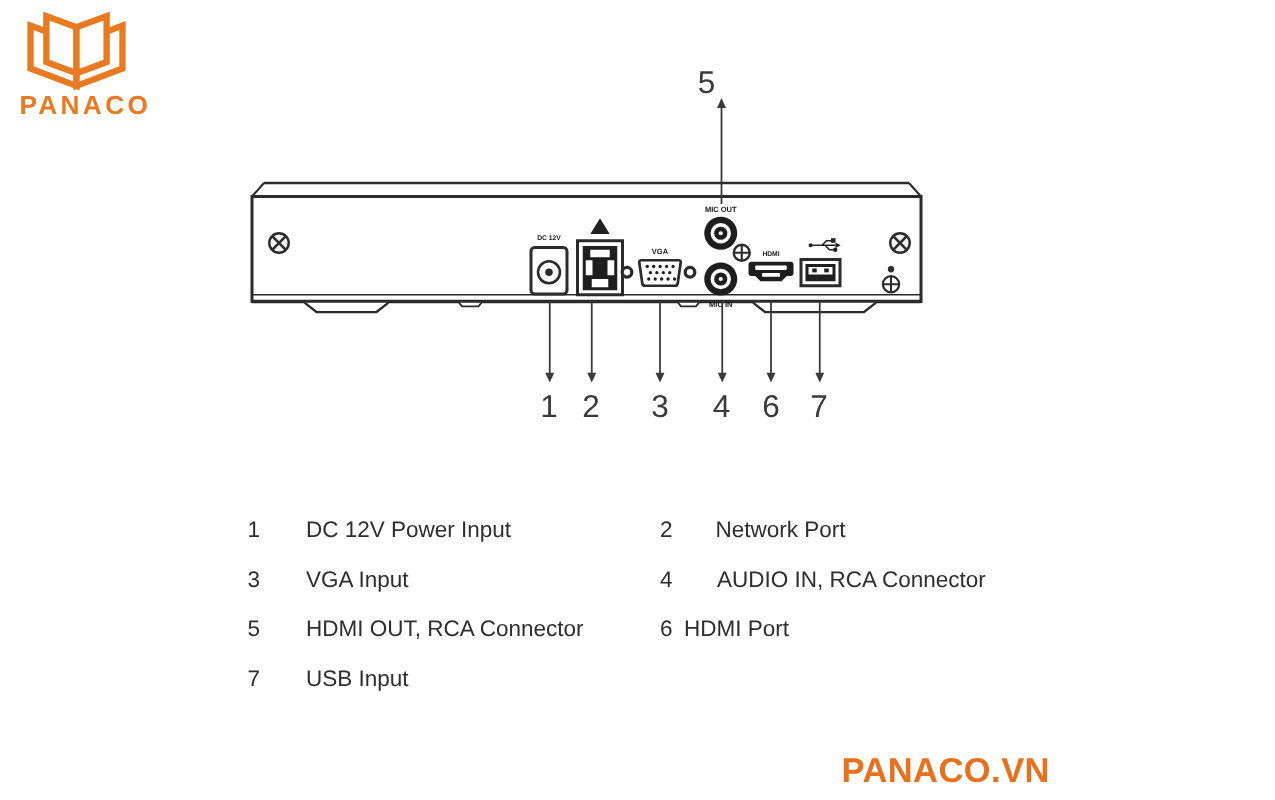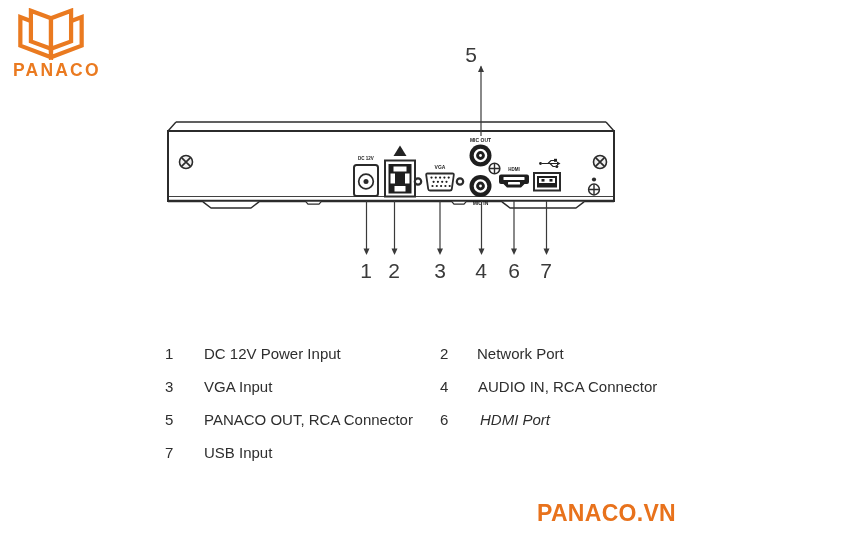--- a/index.html
+++ b/index.html
@@ -11,21 +11,21 @@
   #logo .logo-text{position:absolute;left:1px;top:52px;font-size:17.5px;font-weight:700;
         letter-spacing:2.2px;color:#EA7A20;}
   
   #diagram{position:absolute;left:0;top:0;width:850px;height:335px;}
   text.pt{font:700 5px "Liberation Sans",sans-serif;fill:#1c1c1c;text-anchor:middle;}
   text.pt-xs{font:700 4.5px "Liberation Sans",sans-serif;fill:#1c1c1c;text-anchor:middle;}
   text.cnum{font:400 21px "Liberation Sans",sans-serif;fill:#3a3a3a;text-anchor:middle;}
   
   .lg{position:absolute;font-size:15px;color:#2e2e2e;white-space:nowrap;line-height:18px;}
   
-  #footer-site{position:absolute;right:38px;top:500px;font-size:23px;font-weight:700;
+  #footer-site{position:absolute;right:14px;top:500px;font-size:23px;font-weight:700;
         color:#E8721C;letter-spacing:0.3px;}
 </style>
 </head>
 <body>
 
 <div id="page">
 
   <div id="logo">
     <svg width="74" height="52" viewBox="0 0 70 48">
       <g fill="#ffffff" stroke="#EA7A20" stroke-width="4" stroke-linejoin="miter">
@@ -180,23 +180,23 @@
     <span class="lg" style="left:204px;top:345px;">DC 12V Power Input</span>
     <span class="lg" style="left:440px;top:345px;">2</span>
     <span class="lg" style="left:477px;top:345px;">Network Port</span>
 
     <span class="lg" style="left:165px;top:378px;">3</span>
     <span class="lg" style="left:204px;top:378px;">VGA Input</span>
     <span class="lg" style="left:440px;top:378px;">4</span>
     <span class="lg" style="left:478px;top:378px;text-align:center;">AUDIO IN, RCA Connector</span>
 
     <span class="lg" style="left:165px;top:411px;">5</span>
-    <span class="lg" style="left:204px;top:411px;">PANACO OUT, RCA Connector</span>
+    <span class="lg" style="left:204px;top:411px;">HDMI OUT, RCA Connector</span>
     <span class="lg" style="left:440px;top:411px;">6</span>
-    <span class="lg" style="left:480px;top:411px;font-style:italic;">HDMI Port</span>
+    <span class="lg" style="left:456px;top:411px;">HDMI Port</span>
 
     <span class="lg" style="left:165px;top:444px;">7</span>
     <span class="lg" style="left:204px;top:444px;">USB Input</span>
   </div>
 
   <div id="footer-site">PANACO.VN</div>
 
 </div>
 
 </body></html>

